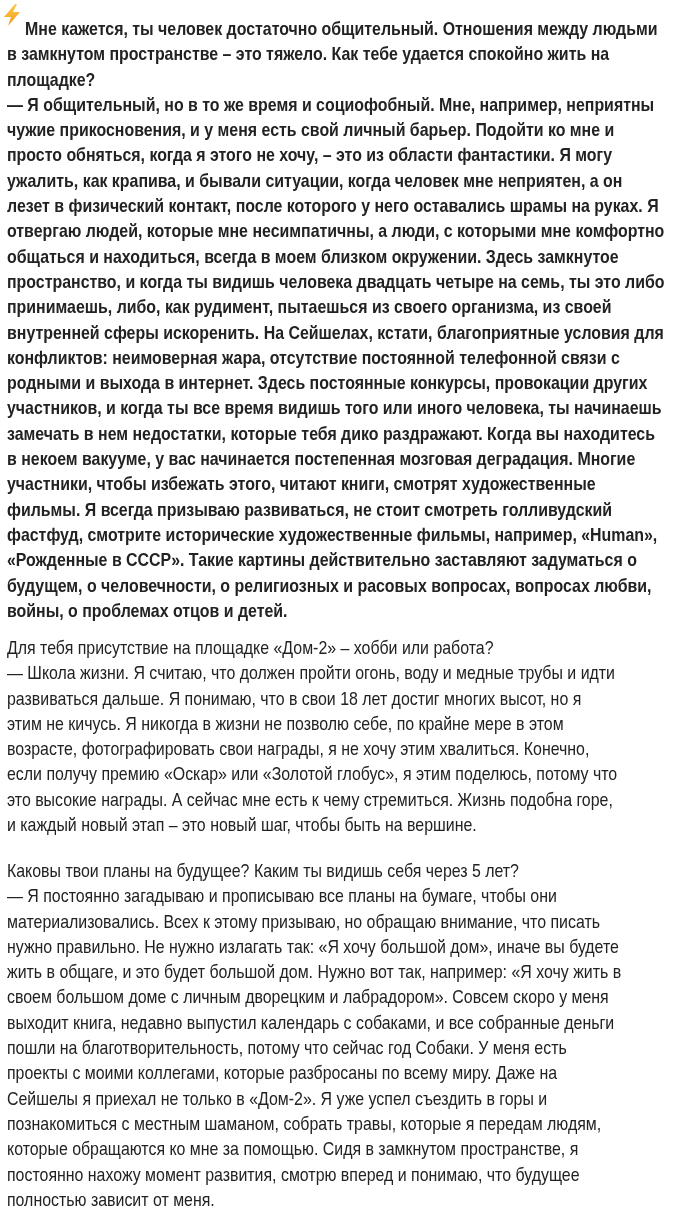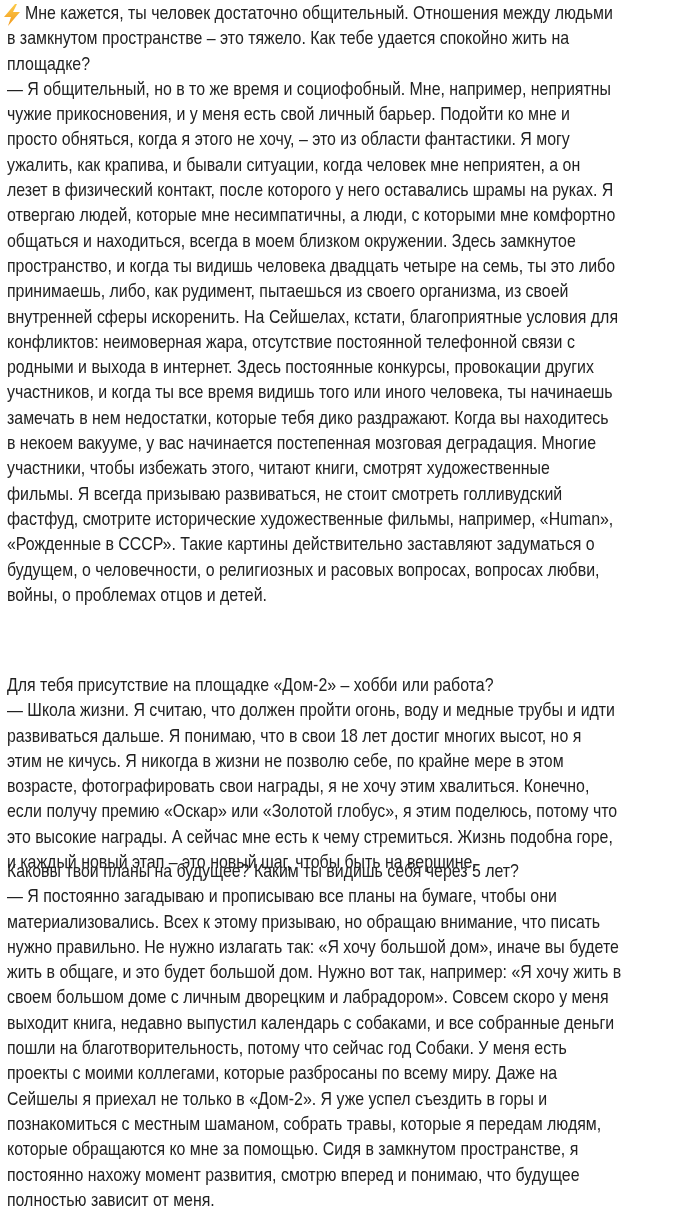--- a/index.html
+++ b/index.html
@@ -12,22 +12,22 @@
     line-height: 25.3px;
     white-space: nowrap;
     font-family: "Liberation Sans", sans-serif;
     font-size: 18.5px;
     color: #222222;
     transform-origin: 0 50%;
   }
   .bolt {
     position: absolute; left: 1px; top: 3px; width: 22px; height: 24px;
   }
-  #p1 { top: 0; }
-  #p2 { top: 672px; }
+  #p1 { top: 16px; font-weight: bold; }
+  #p2 { top: 635px; }
   #p3 { top: 858px; }
   #p1 .line:first-child { padding-left: 21px; }
 </style>
 </head>
 <body>
 
 <div class="article">
   <svg class="bolt" viewBox="0 0 22 24">
     <defs>
       <linearGradient id="bg" x1="0" y1="0" x2="0" y2="1">

